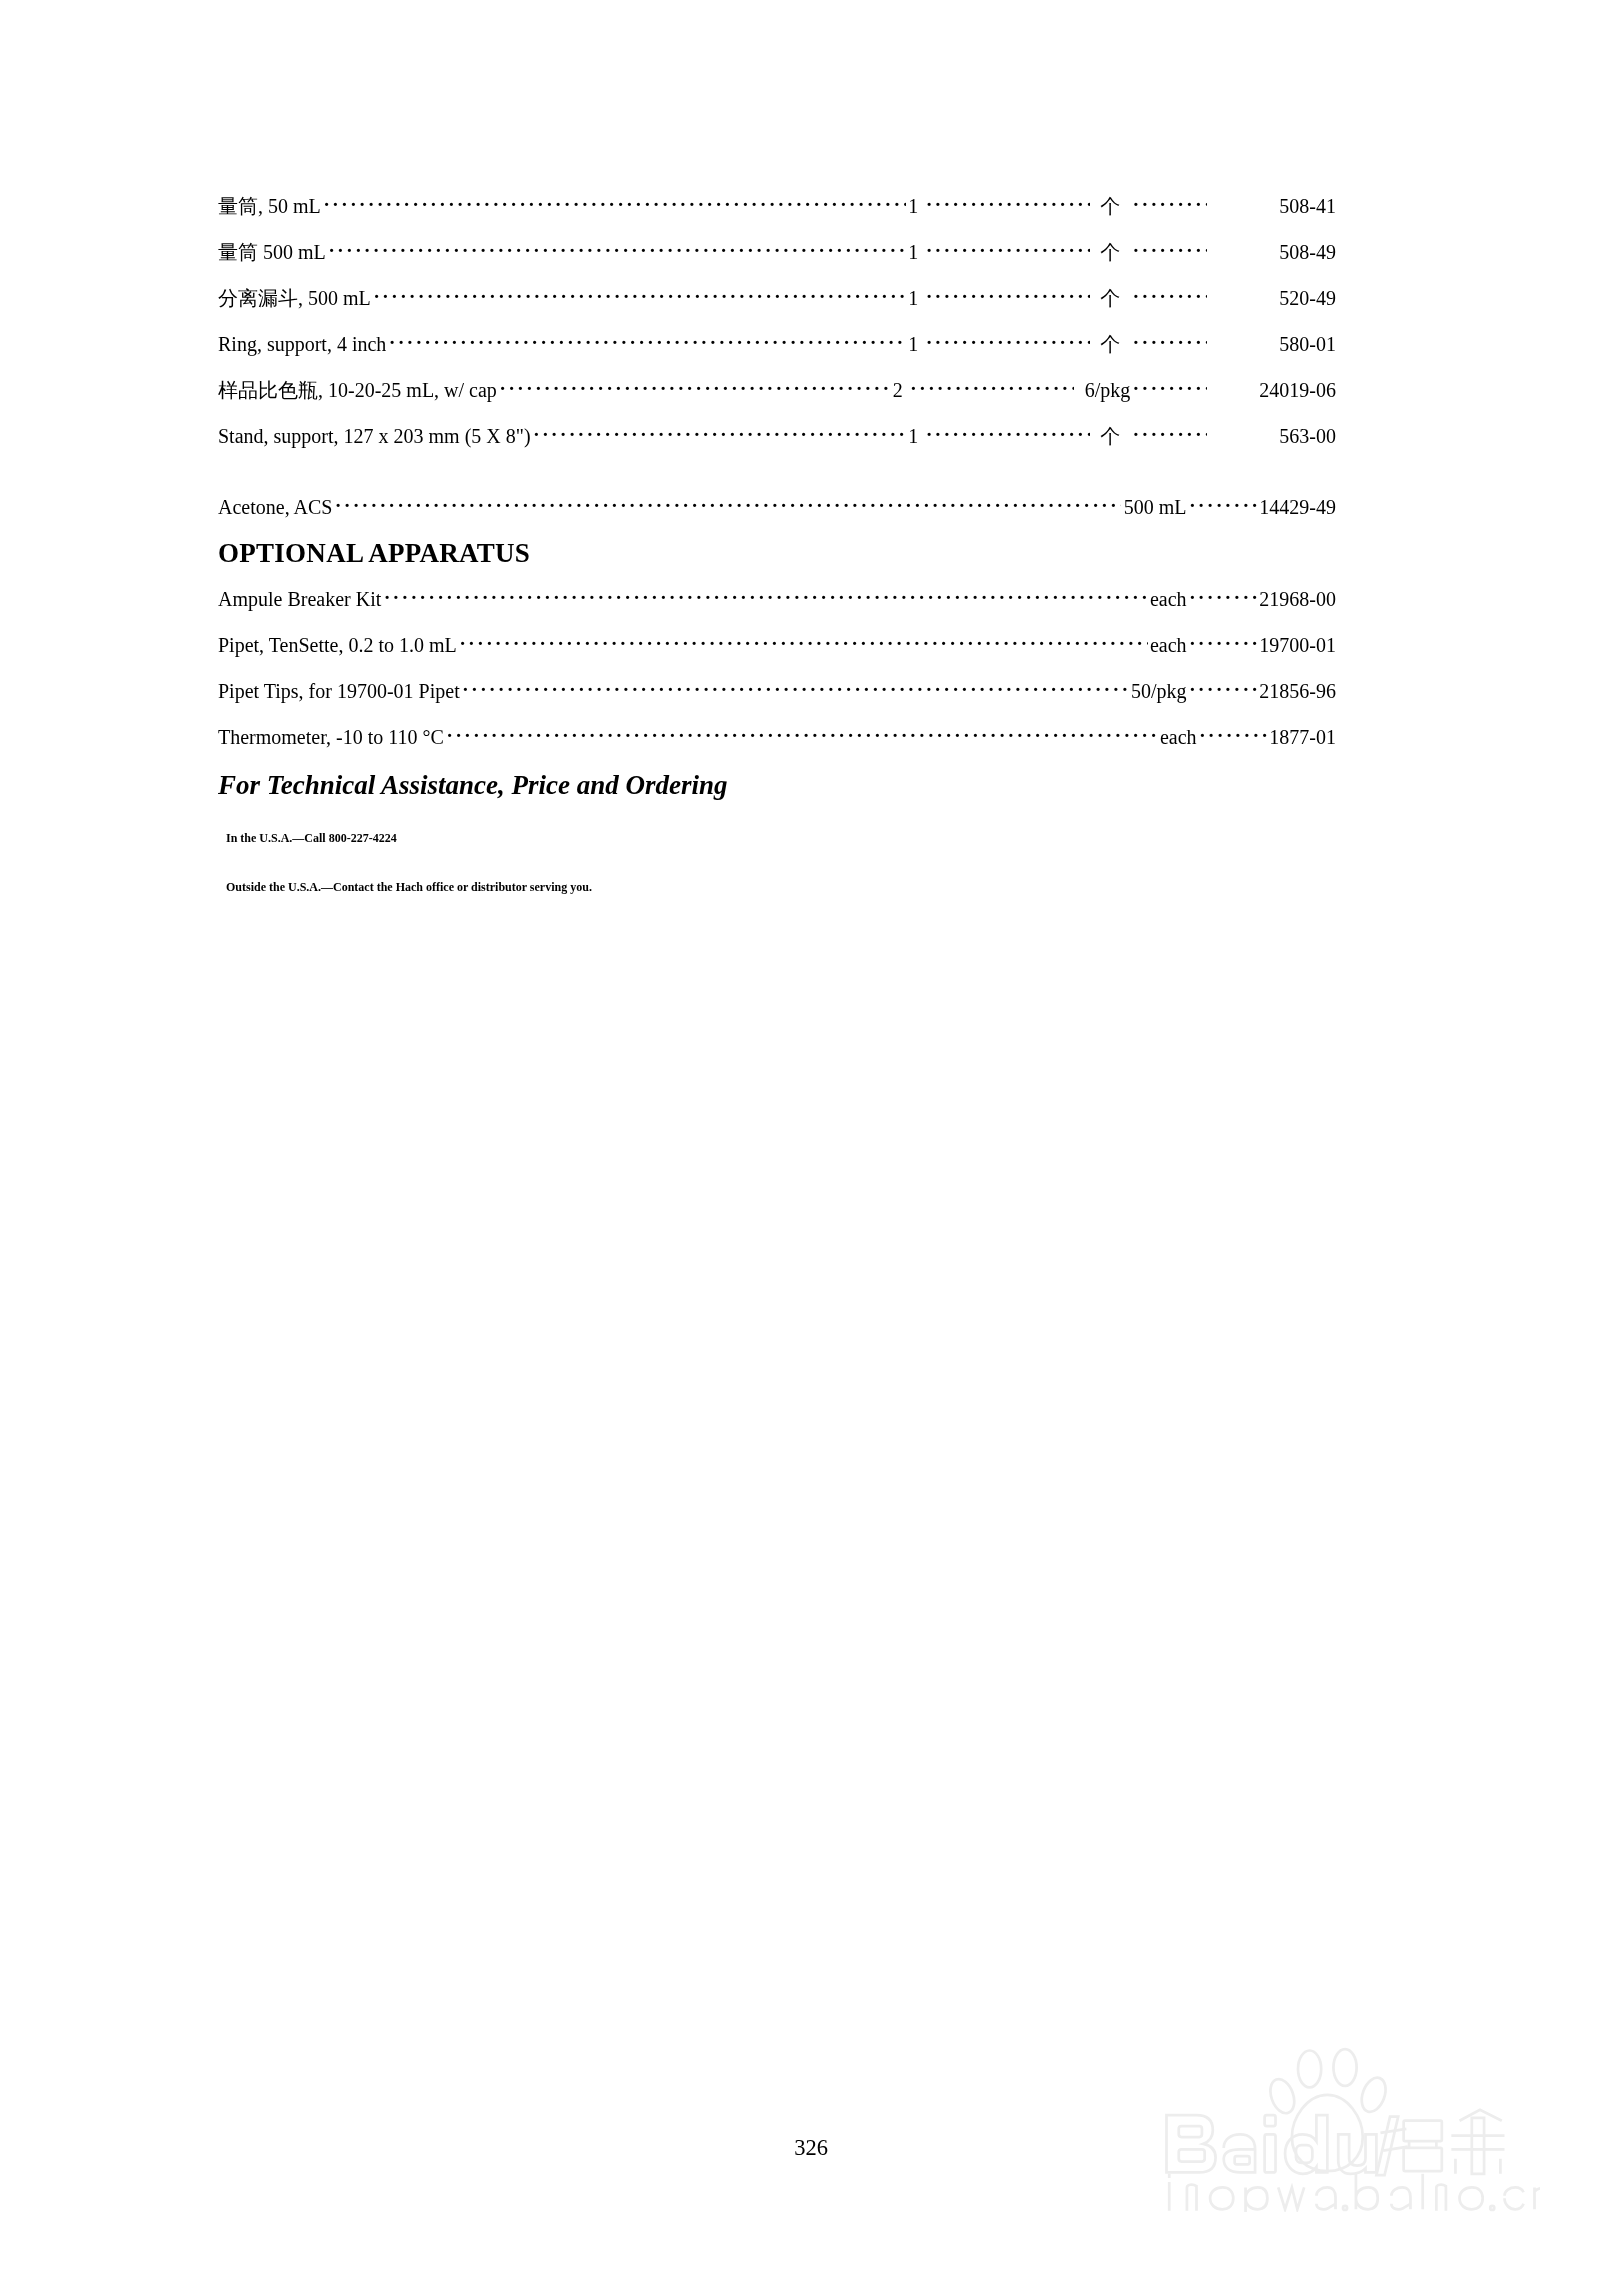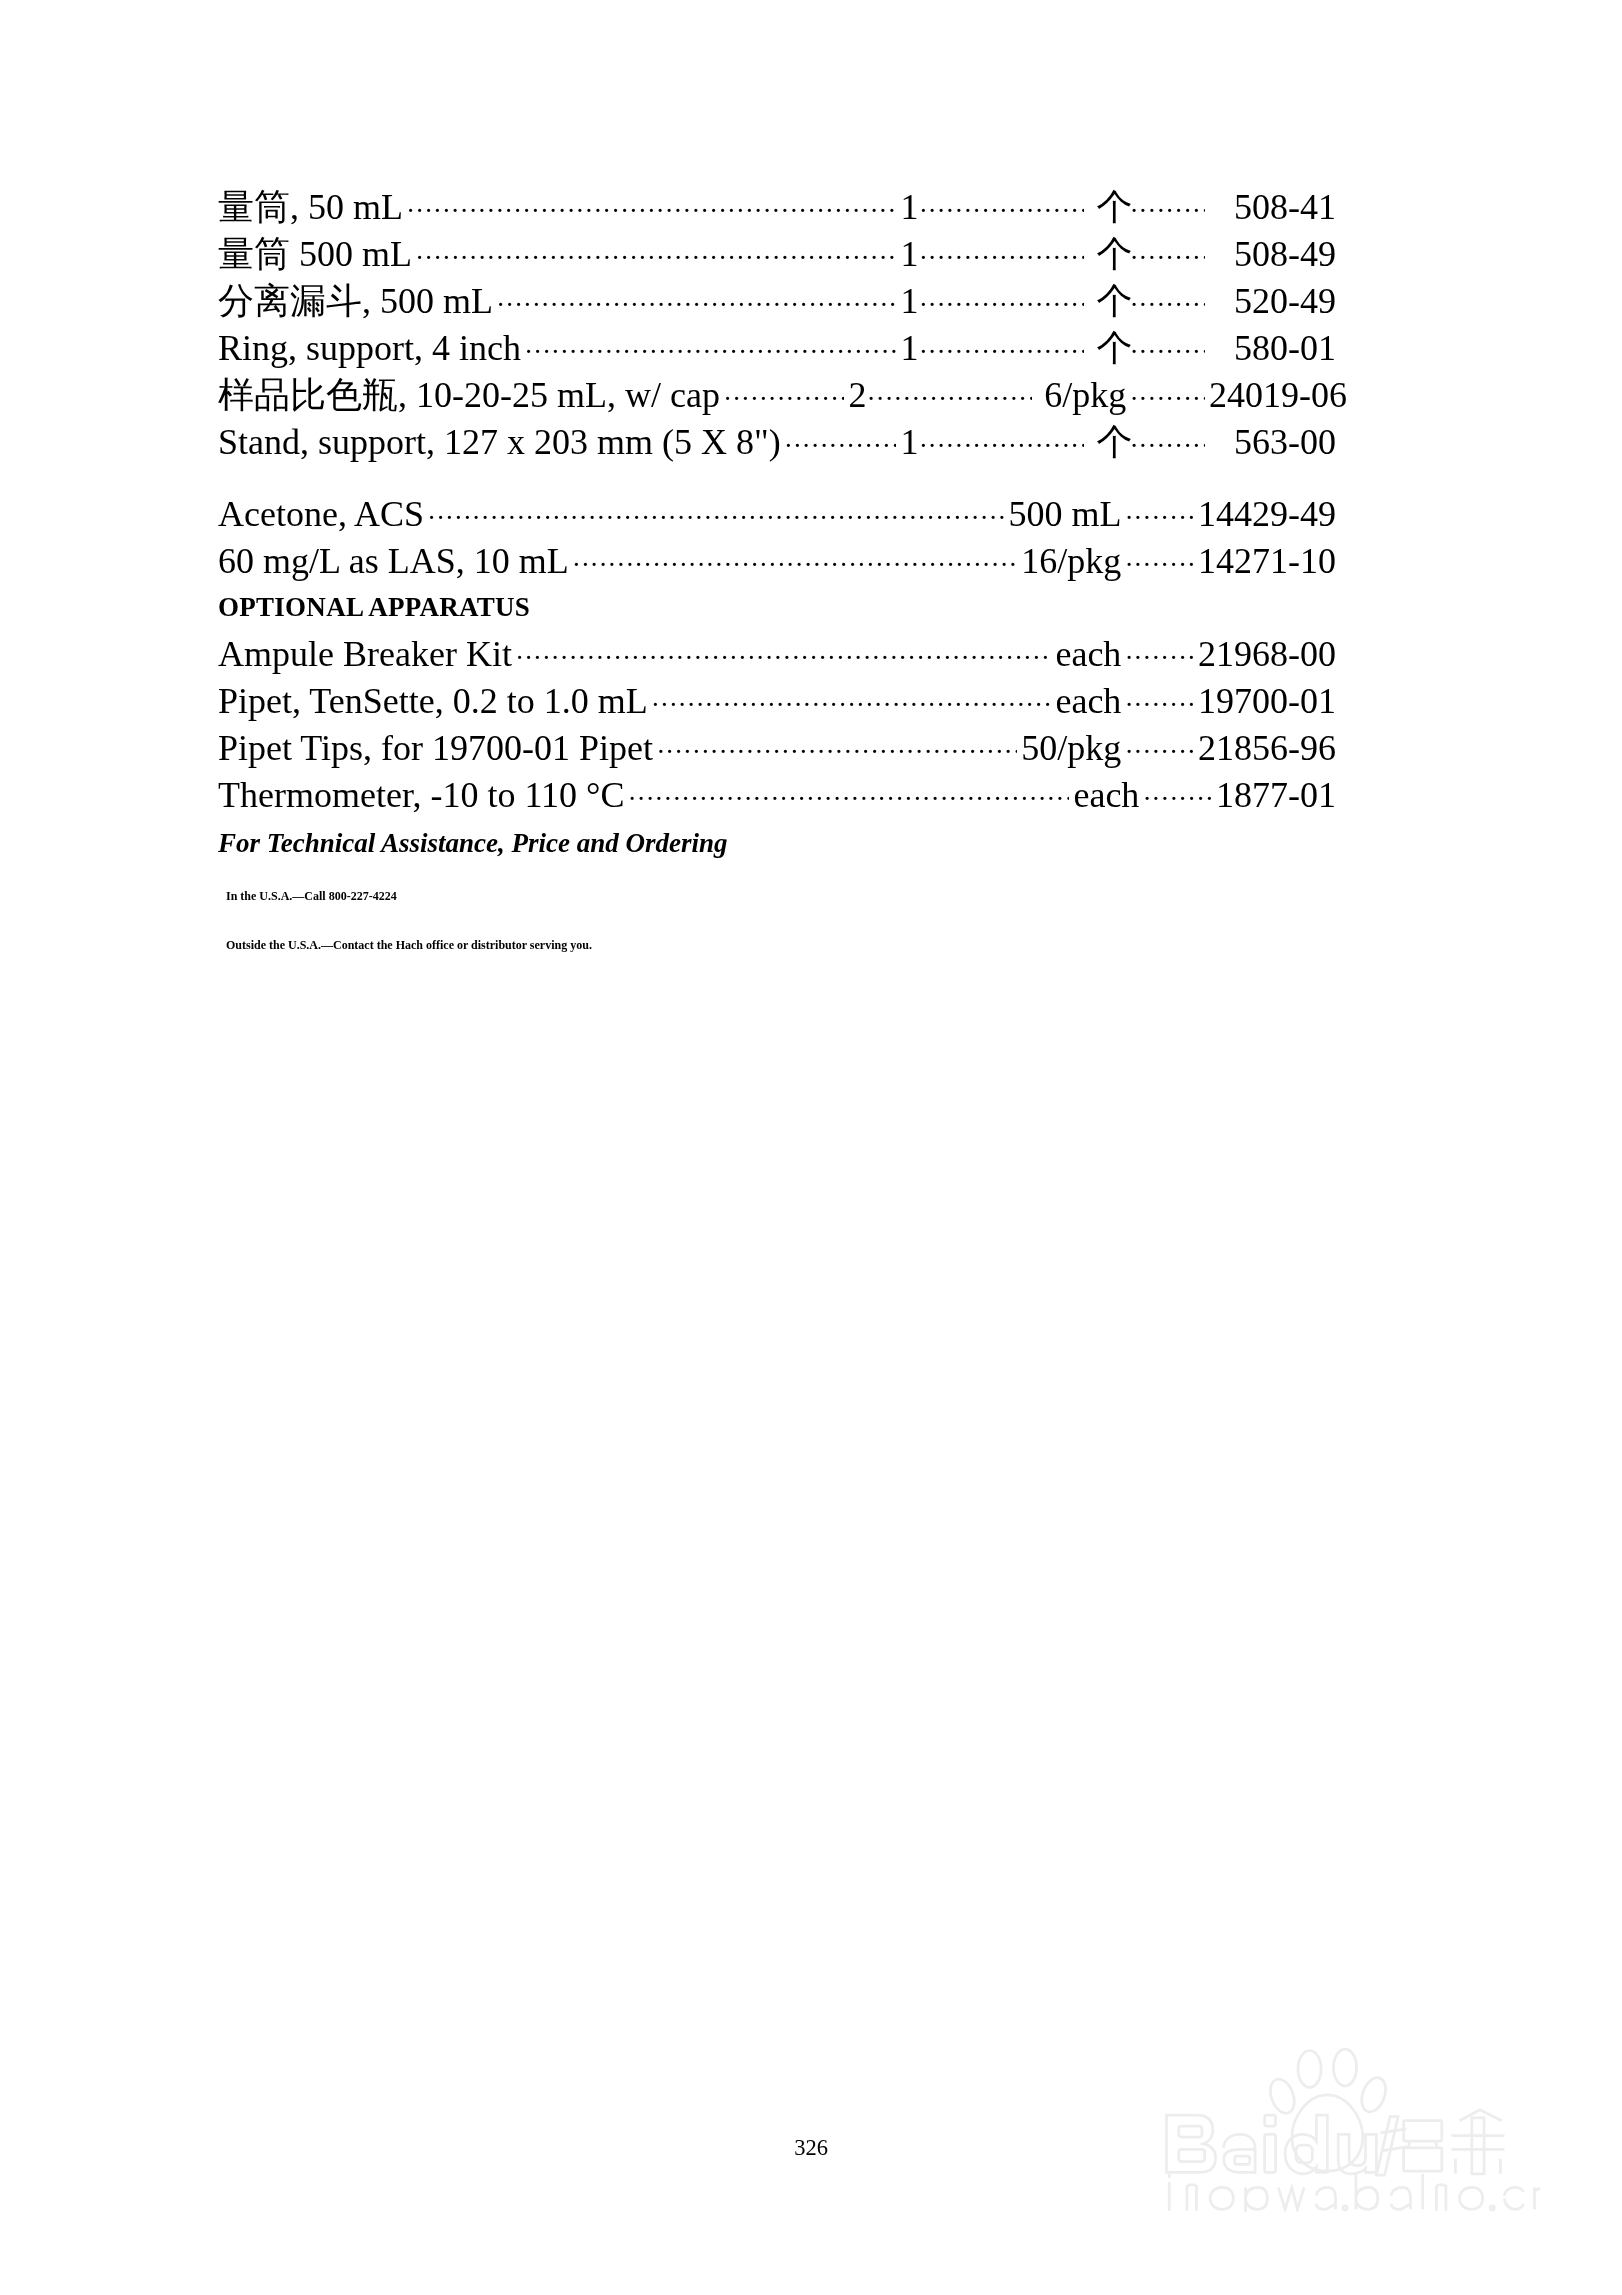--- a/index.html
+++ b/index.html
@@ -24,21 +24,21 @@
     left: 218px;
     top: 183px;
     width: 1118px;
   }
 
   
   .row {
     display: flex;
     align-items: baseline;
     width: 100%;
-    font-size: 36px;
+    font-size: 20px;
     line-height: 46px;
     white-space: nowrap;
     justify-content: space-between;
   }
   .row .label {
     flex: 0 0 auto;
   }
   .leader {
     flex: 1 1 auto;
     overflow: hidden;
@@ -219,27 +219,20 @@
 
       <div class="row">
         <span class="label">Acetone, ACS</span>
         <span class="leader seg-a"></span>
         <span class="unit">500 mL</span>
         <span class="leader seg-c"></span>
         <span class="cat">14429-49</span>
       </div>
 
 
-      <div class="row">
-        <span class="label">60 mg/L as LAS, 10 mL</span>
-        <span class="leader seg-a"></span>
-        <span class="unit">16/pkg</span>
-        <span class="leader seg-c"></span>
-        <span class="cat">14271-10</span>
-      </div>
 
     </div>
 
     <h2 class="section">OPTIONAL APPARATUS</h2>
 
     <div class="t2">
 
       <div class="row">
         <span class="label">Ampule Breaker Kit</span>
         <span class="leader seg-a"></span>

